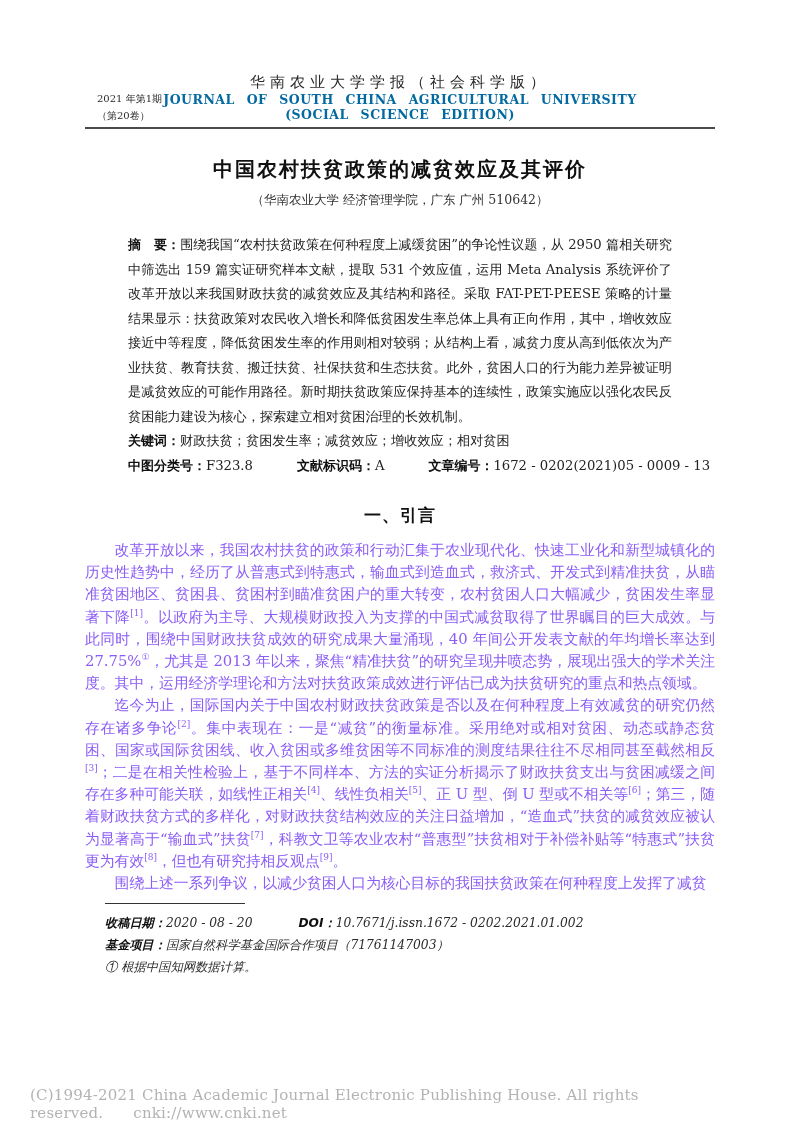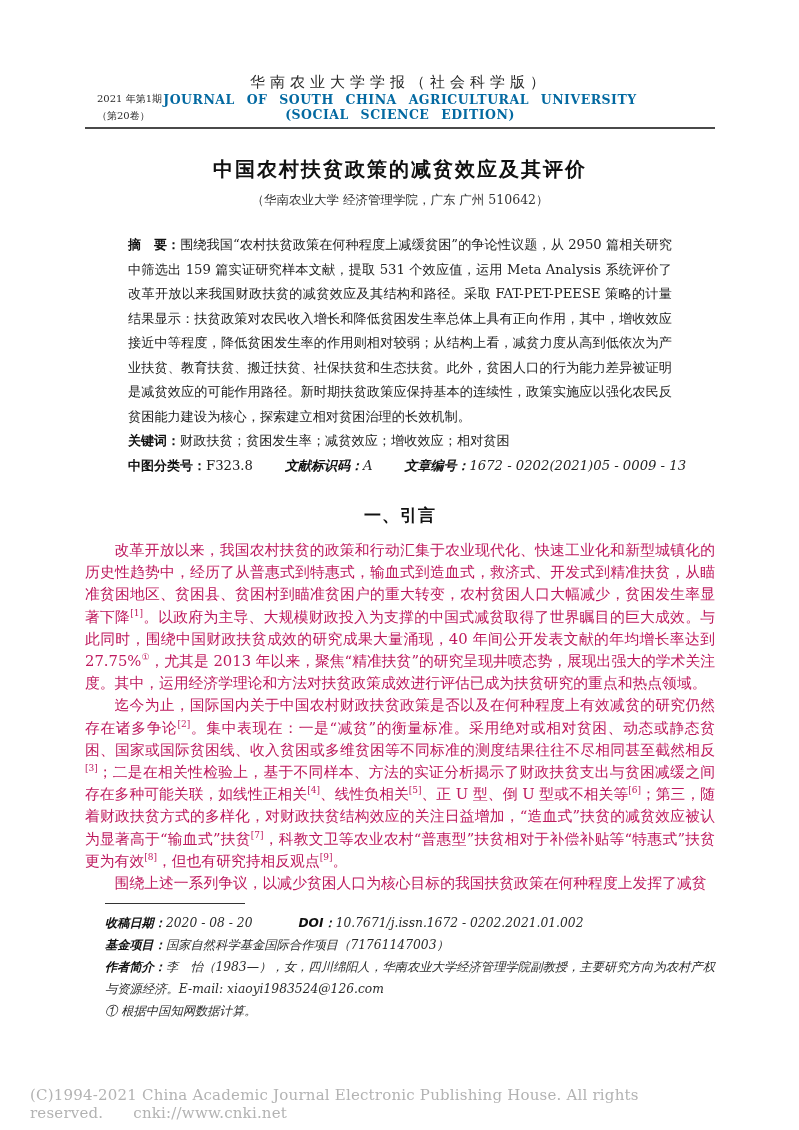--- a/index.html
+++ b/index.html
@@ -42,29 +42,29 @@
   
   .meta{margin:24px 43px 0 43px;font-size:13.2px;line-height:24.5px;color:#222;}
   .meta-label{
     font-family:"DejaVu Sans","Liberation Sans",sans-serif;
     font-weight:bold;font-size:13px;color:#111;
   }
   .abstract-p{text-align:justify;margin:0;}
   .keywords-p{margin:0;}
   .clc-line{display:flex;margin:0;}
   .clc-seg{white-space:nowrap;}
-  .clc-seg + .clc-seg{margin-left:32px;font-style:italic;}
+  .clc-seg + .clc-seg{margin-left:44px;}
 
   
   .section-heading{
     text-align:center;margin-top:26px;
     font-family:"DejaVu Sans","Liberation Sans",sans-serif;
     font-weight:bold;font-size:17px;color:#111;letter-spacing:1px;
   }
-  .body-text{margin-top:12px;font-size:14.8px;line-height:22.2px;color:#be185d;}
+  .body-text{margin-top:12px;font-size:14.8px;line-height:22.2px;color:#8b5cf6;}
   .body-text p{margin:0;text-indent:2em;text-align:justify;}
   sup.ref{font-size:9px;line-height:0;vertical-align:super;}
 
   
   .footnote-rule{width:140px;height:1px;background:#333;margin:9px 0 8px 20px;}
   .footnote{margin-left:20px;font-size:12.3px;line-height:22px;color:#2a2a2a;font-style:italic;}
   .footnote p{margin:0;text-align:justify;}
   .fn-label{
     font-family:"DejaVu Sans","Liberation Sans",sans-serif;
     font-weight:bold;font-size:12.2px;color:#111;
@@ -124,23 +124,20 @@
     </div>
 
     <div class="footnote-rule"></div>
     <div class="footnote">
       <p>
         <span class="fn-label">收稿日期：</span><span>2020 - 08 - 20</span><span class="fn-doi"><span class="fn-label">DOI：</span><span>10.7671/j.issn.1672 - 0202.2021.01.002</span></span>
       </p>
       <p>
         <span class="fn-label">基金项目：</span><span>国家自然科学基金国际合作项目（71761147003）</span>
       </p>
-      <p>
-        <span class="fn-label">作者简介：</span><span>李　怡（1983—），女，四川绵阳人，华南农业大学经济管理学院副教授，主要研究方向为农村产权与资源经济。E-mail: xiaoyi1983524@126.com</span>
-      </p>
       <p>① 根据中国知网数据计算。</p>
     </div>
 
   </div>
 
   <div class="copyright">
     <span>(C)1994-2021 China Academic Journal Electronic Publishing House. All rights reserved.</span><span class="url">cnki://www.cnki.net</span>
   </div>
 </div>
 

